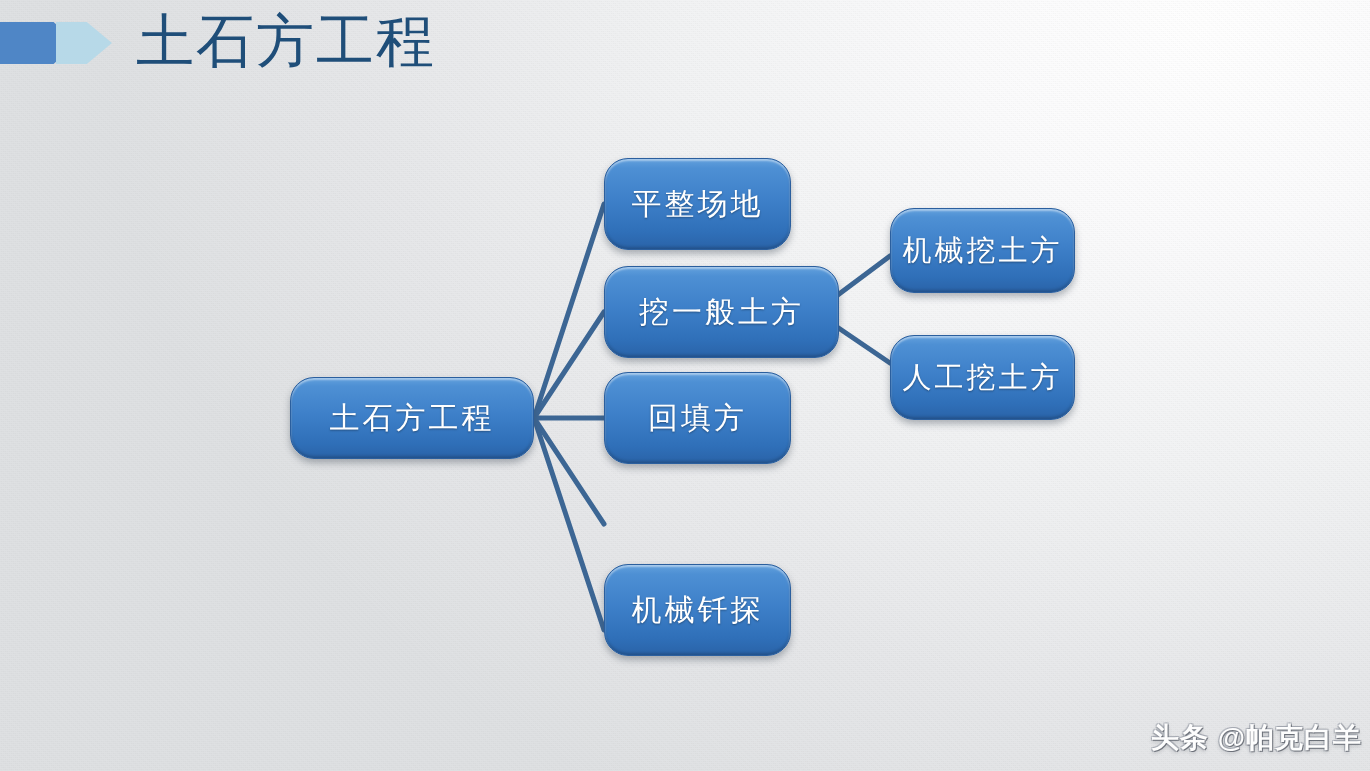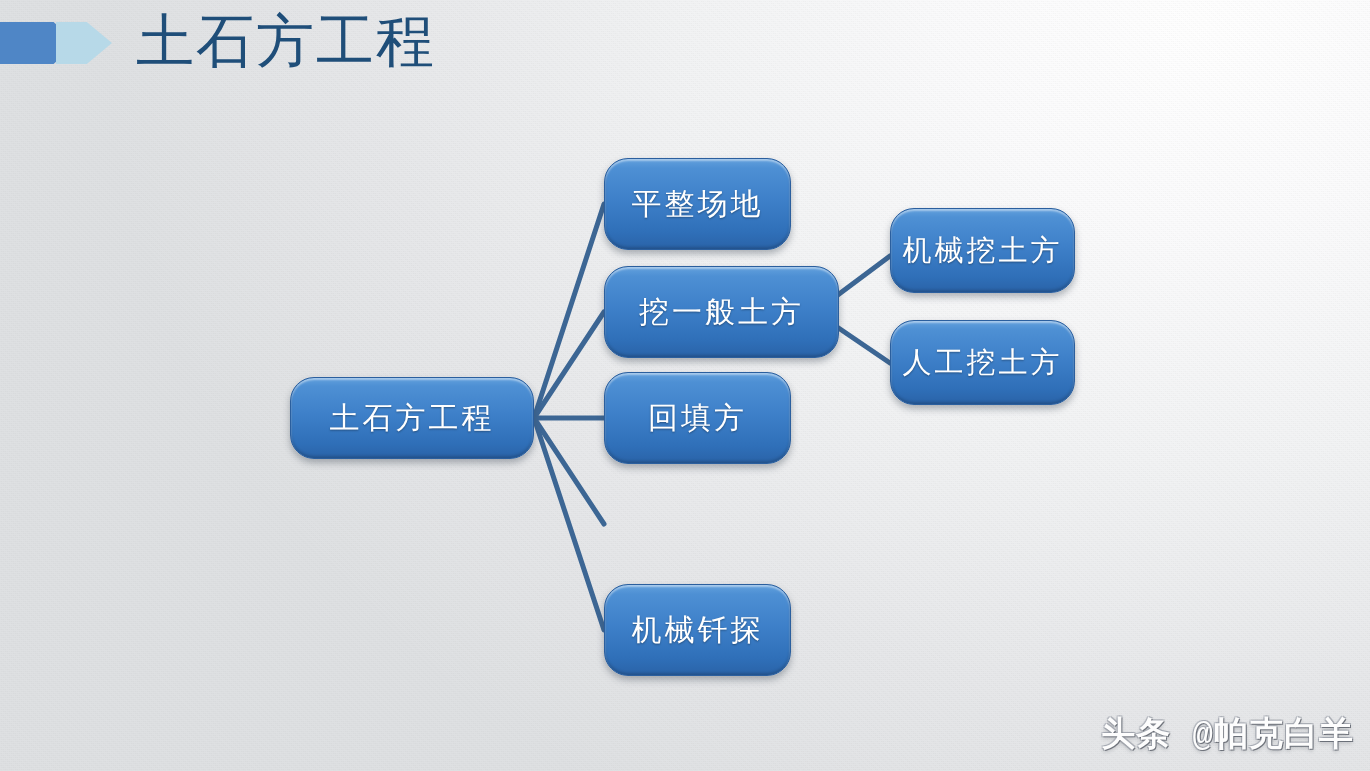--- a/index.html
+++ b/index.html
@@ -108,33 +108,33 @@
 
   #node-root {
     left: 290px; top: 377px; width: 244px; height: 82px;
     font-size: 30px;
   }
   .node-mid { left: 604px; width: 187px; height: 92px; font-size: 30px; }
   #node-mid-0 { top: 158px; }
   #node-mid-1 { top: 266px; width: 235px; }
   #node-mid-2 { top: 372px; text-align: right; }
   #node-mid-3 { top: 478px; }
-  #node-mid-4 { top: 584px; }
+  #node-mid-4 { top: 564px; }
 
   .node-right { left: 890px; width: 185px; height: 85px; font-size: 29px; }
   #node-right-0 { top: 208px; }
-  #node-right-1 { top: 320px; text-align: center; }
+  #node-right-1 { top: 335px; text-align: center; }
 
   
   #watermark {
     position: absolute;
-    right: 16px;
+    right: 8px;
     bottom: 14px;
-    font-size: 34px;
-    font-family: Liberation Mono, monospace;
+    font-size: 28px;
+    font-family: Liberation Sans, sans-serif;
     font-weight: 700;
     color: #ffffff;
     letter-spacing: 1px;
     white-space: nowrap;
     text-shadow:
       1px 1px 0 rgba(90,95,105,.85),
       -1px -1px 0 rgba(150,155,165,.55),
       1px -1px 0 rgba(130,135,145,.55),
       -1px 1px 0 rgba(130,135,145,.55),
       0 2px 4px rgba(80,85,95,.35);

